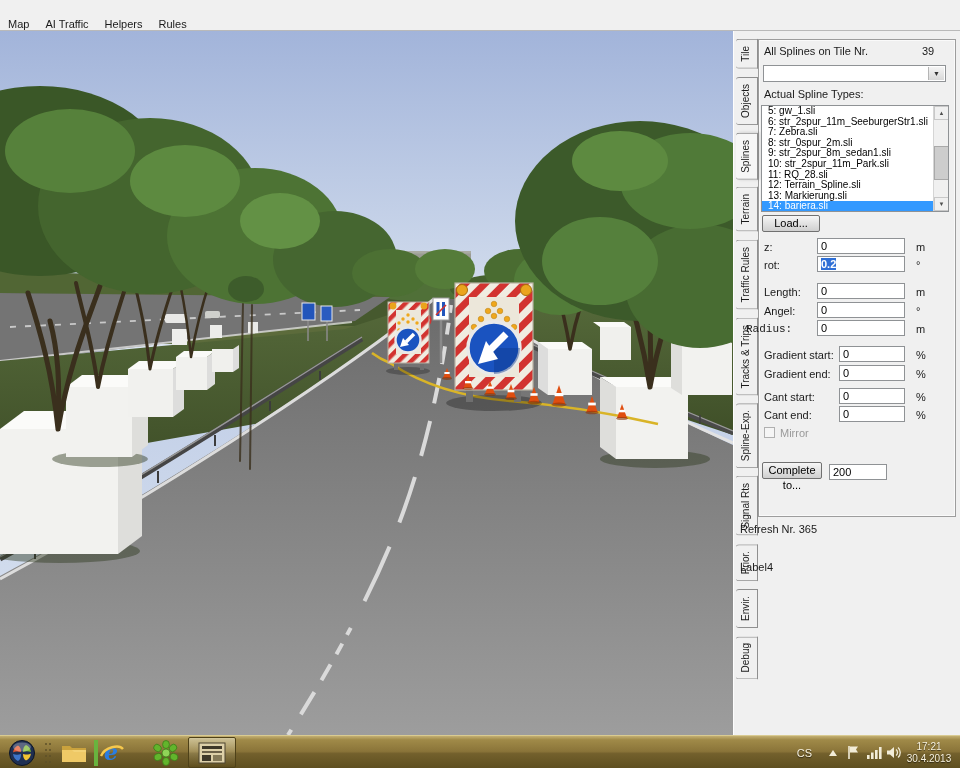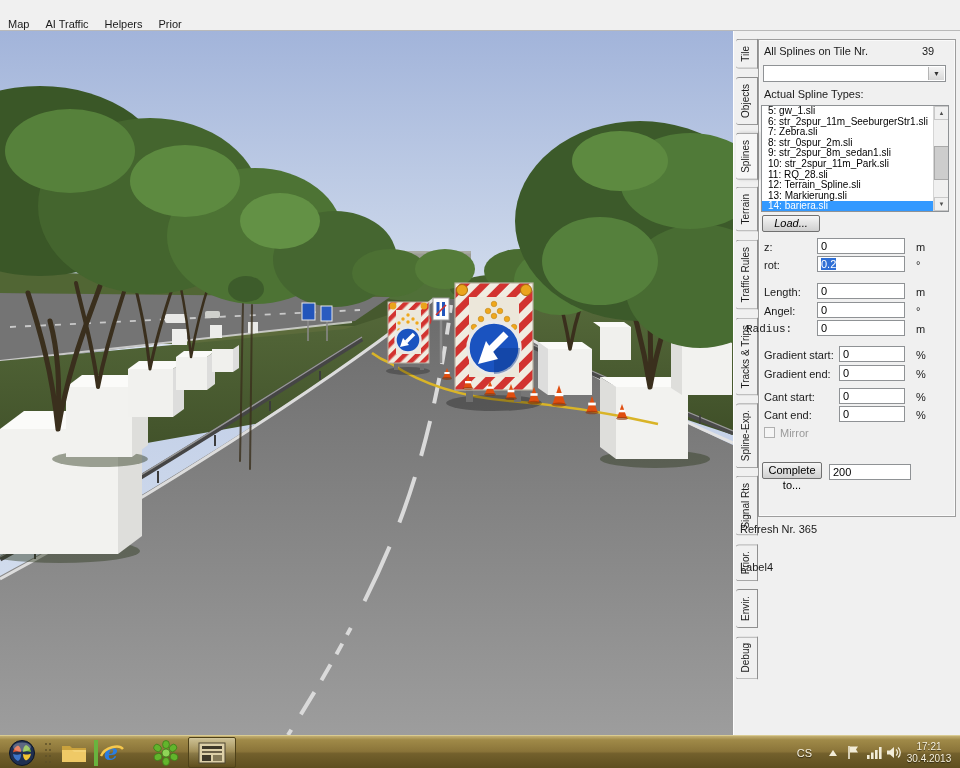--- a/index.html
+++ b/index.html
@@ -94,21 +94,21 @@
 </head>
 <body>
 
 <div id="screen">
 
 
   <div id="menubar">
     <span class="menuitem">Map</span>
     <span class="menuitem">AI Traffic</span>
     <span class="menuitem">Helpers</span>
-    <span class="menuitem">Prior</span>
+    <span class="menuitem">Rules</span>
   </div>
 
   <div id="viewport">
     <svg width="733" height="704" viewBox="0 0 733 704">
       <defs>
         <linearGradient id="sky" x1="0" y1="0" x2="0" y2="1">
           <stop offset="0" stop-color="#a2b4da"></stop>
             <stop offset="1" stop-color="#dce5f1"></stop>
         </linearGradient>
         <linearGradient id="roadg" x1="0" y1="0" x2="0" y2="1">
@@ -421,28 +421,28 @@
       <div class="litem">12: Terrain_Spline.sli</div>
       <div class="litem">13: Markierung.sli</div>
       <div class="litem selected">14: bariera.sli</div>
       <div id="lscroll">
         <div class="arr" style="top:0;">▲</div>
         <div class="thumb"></div>
         <div class="arr" style="bottom:0;">▼</div>
       </div>
     </div>
 
-    <div class="btn" style="left:28px; top:184px; width:58px;font-style:italic;">Load...</div>
+    <div class="btn" style="left:28px; top:184px; width:58px;">Load...</div>
 
     <span class="plabel" style="left:30px; top:210px;">z:</span>
     <div class="ftext" style="left:83px; top:207px; width:88px;"><span>0</span></div>
     <span class="funit" style="left:182px; top:210px;">m</span>
 
     <span class="plabel" style="left:30px; top:228px;">rot:</span>
-    <div class="ftext" style="left:83px; top:225px; width:88px;"><span class="sel">0.2</span></div>
+    <div class="ftext" style="left:83px; top:225px; width:88px;font-weight:bold;"><span class="sel">0.2</span></div>
     <span class="funit" style="left:182px; top:228px;">°</span>
 
     <span class="plabel" style="left:30px; top:255px;">Length:</span>
     <div class="ftext" style="left:83px; top:252px; width:88px;"><span>0</span></div>
     <span class="funit" style="left:182px; top:255px;">m</span>
 
     <span class="plabel" style="left:30px; top:274px;">Angel:</span>
     <div class="ftext" style="left:83px; top:271px; width:88px;"><span>0</span></div>
     <span class="funit" style="left:182px; top:274px;">°</span>
 
@@ -463,21 +463,21 @@
     <span class="funit" style="left:182px; top:360px;">%</span>
 
     <span class="plabel" style="left:30px; top:378px;">Cant end:</span>
     <div class="ftext" style="left:105px; top:375px; width:66px;"><span>0</span></div>
     <span class="funit" style="left:182px; top:378px;">%</span>
 
     <span class="cb" style="left:30px; top:396px;"></span>
     <span class="plabel gray" style="left:46px; top:396px;">Mirror</span>
 
     <div class="btn" style="left:28px; top:431px; width:60px;">Complete to...</div>
-    <div class="ftext" style="left:95px; top:433px; width:82px;"><span>200</span></div>
+    <div class="ftext" style="left:95px; top:433px; width:58px;"><span>200</span></div>
 
     <span class="plabel" style="left:6px; top:492px;">Refresh Nr. 365</span>
     <span class="plabel" style="left:6px; top:530px;">Label4</span>
   </div>
 
   <div id="taskbar">
     <div class="tbicon" id="orb">
       <svg width="28" height="28" viewBox="0 0 28 28">
         <circle cx="14" cy="14" r="12.5" fill="#1f2f52" stroke="#0c1526" stroke-width="1"></circle>
         <path d="M13,13 C9,12 7,12.5 5,13.5 C5.5,10 7.5,7.5 10,6.5 C12,7.5 13,10 13,13Z" fill="#e4572e"></path>

